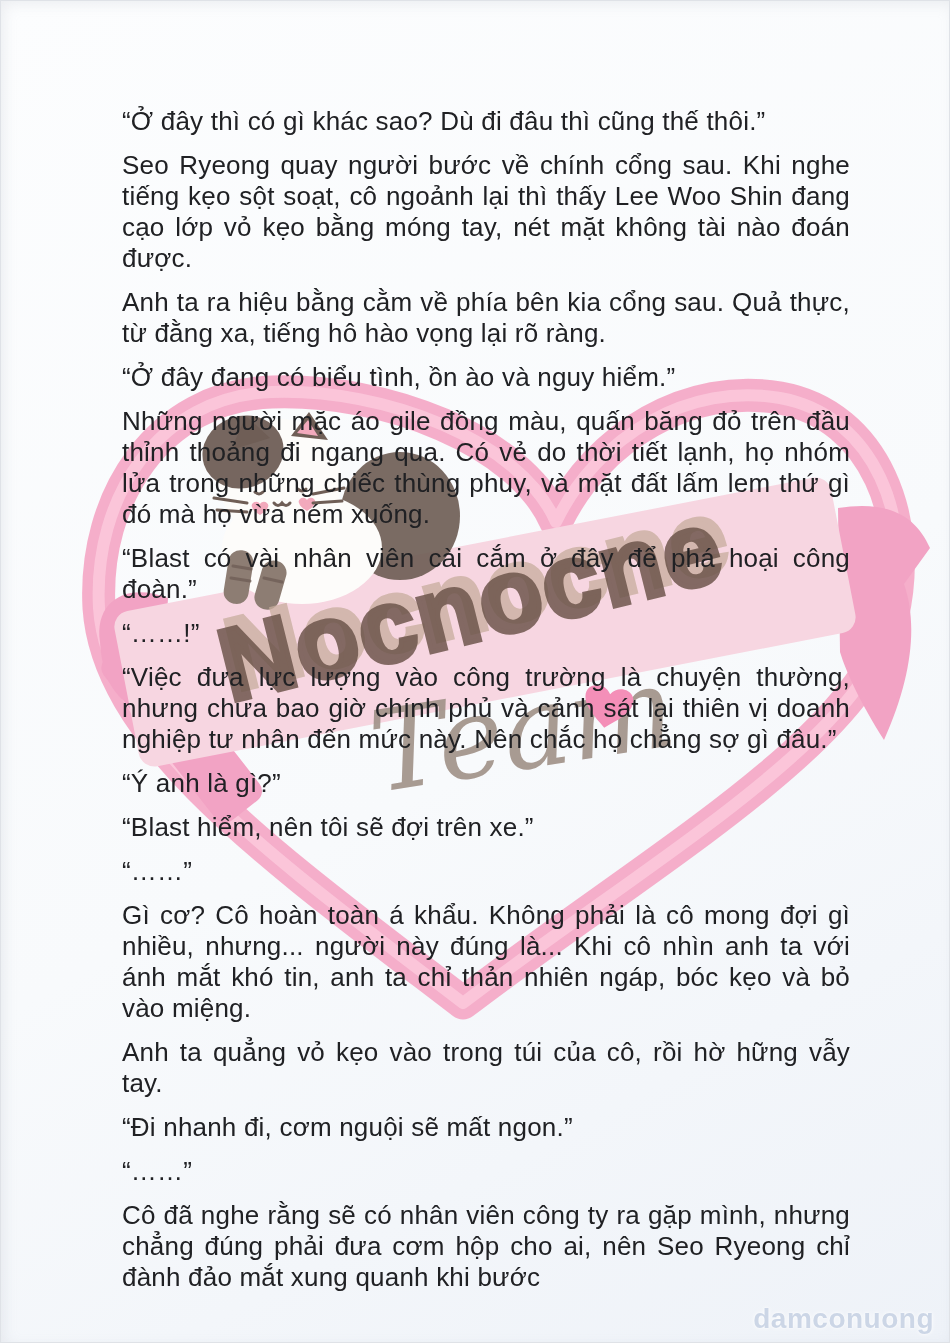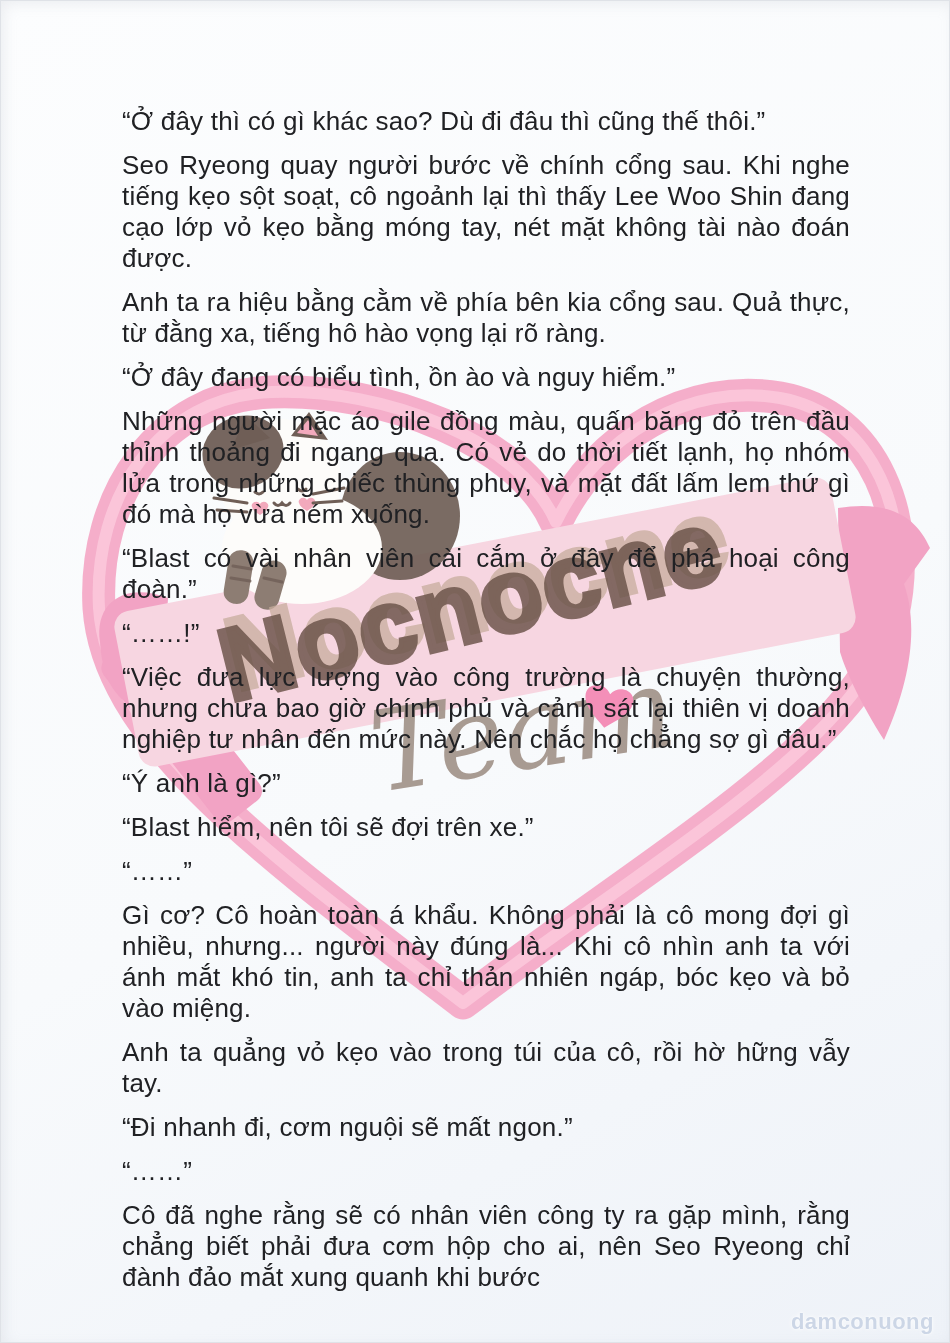--- a/index.html
+++ b/index.html
@@ -30,21 +30,21 @@
   .text-col{
     position:absolute;left:122px;top:106px;width:728px;
     color:var(--ink);
     font-size:26px;line-height:31px;
     text-align:justify;
     letter-spacing:.2px;
   }
   .text-col p{margin:0 0 13px 0;}
   .credit{
     position:absolute;right:16px;bottom:8px;
-    font-size:22px;font-weight:bold;letter-spacing:.5px;
+    font-size:28px;font-weight:bold;letter-spacing:.5px;
     color:var(--credit);
     text-shadow:0 0 5px rgba(255,255,255,.95), 0 0 2px rgba(255,255,255,.9);
   }
 </style>
 </head>
 <body>
 
 <div class="page">
 
   <svg class="watermark" viewBox="0 0 950 1343" xmlns="http://www.w3.org/2000/svg" aria-hidden="true">
@@ -117,17 +117,17 @@
       <p>“Blast có vài nhân viên cài cắm ở đây để phá hoại công đoàn.”</p>
       <p>“……!”</p>
       <p>“Việc đưa lực lượng vào công trường là chuyện thường, nhưng chưa bao giờ chính phủ và cảnh sát lại thiên vị doanh nghiệp tư nhân đến mức này. Nên chắc họ chẳng sợ gì đâu.”</p>
       <p>“Ý anh là gì?”</p>
       <p>“Blast hiểm, nên tôi sẽ đợi trên xe.”</p>
       <p>“……”</p>
       <p>Gì cơ? Cô hoàn toàn á khẩu. Không phải là cô mong đợi gì nhiều, nhưng... người này đúng là... Khi cô nhìn anh ta với ánh mắt khó tin, anh ta chỉ thản nhiên ngáp, bóc kẹo và bỏ vào miệng.</p>
       <p>Anh ta quẳng vỏ kẹo vào trong túi của cô, rồi hờ hững vẫy tay.</p>
       <p>“Đi nhanh đi, cơm nguội sẽ mất ngon.”</p>
       <p>“……”</p>
-      <p>Cô đã nghe rằng sẽ có nhân viên công ty ra gặp mình, rằng chẳng biết phải đưa cơm hộp cho ai, nên Seo Ryeong chỉ đành đảo mắt xung quanh khi bước</p>
+      <p>Cô đã nghe rằng sẽ có nhân viên công ty ra gặp mình, nhưng chẳng đúng phải đưa cơm hộp cho ai, nên Seo Ryeong chỉ đành đảo mắt xung quanh khi bước</p>
     </main>
 
   <div class="credit">damconuong</div>
 </div>
 
 </body></html>

